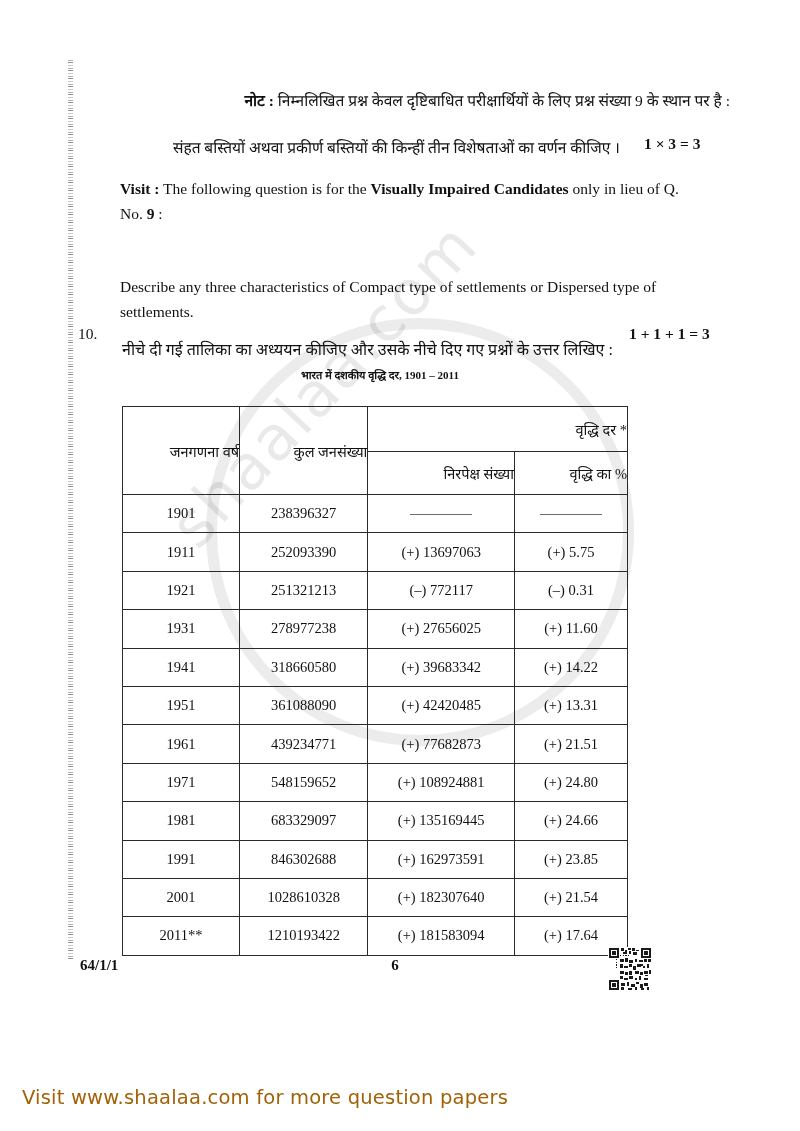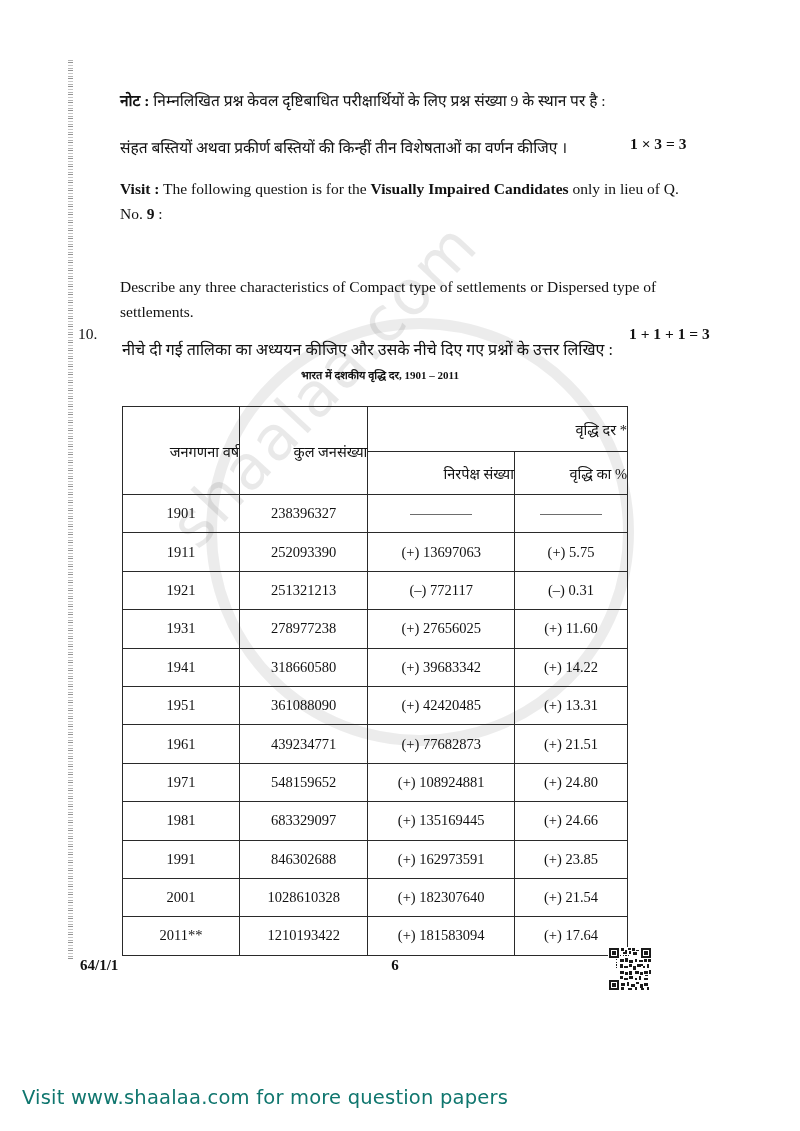--- a/index.html
+++ b/index.html
@@ -72,20 +72,21 @@
   }
 
   .para {
     position: absolute;
     font-size: 15.5px;
     line-height: 1.62;
   }
   .hindi {
     font-family: "Liberation Serif", "DejaVu Serif", serif;
     font-size: 15.5px;
+    text-align: right;
   }
   .marks {
     position: absolute;
     font-weight: bold;
     font-size: 15.5px;
     white-space: nowrap;
   }
   b, .b { font-weight: bold; }
 
   
@@ -182,42 +183,42 @@
     background: #ffffff;
   }
 
   
   .banner {
     position: absolute;
     left: 22px;
     top: 1086px;
     font-family: "DejaVu Sans", sans-serif;
     font-size: 19.5px;
-    color: #0f766e;
+    color: #a16207;
     letter-spacing: .2px;
   }
 </style>
 </head>
 <body>
 
 <div id="page">
 
   <div class="margin-strip"></div>
 
   <div class="watermark"></div>
   <div class="watermark-text">shaalaa.com</div>
 
   <div class="content">
 
     <div class="para hindi" style="left:120px; top:88px; width:610px;">
       <span class="b">नोट :</span><span> निम्नलिखित प्रश्न केवल दृष्टिबाधित परीक्षार्थियों के लिए प्रश्न संख्या 9 के स्थान पर है :</span>
     </div>
 
     <div class="para hindi" style="left:120px; top:135px; width:500px;">संहत बस्तियों अथवा प्रकीर्ण बस्तियों की किन्हीं तीन विशेषताओं का वर्णन कीजिए ।</div>
-    <div class="marks" style="left:630px; top:135px;">1 × 3 = 3</div>
+    <div class="marks" style="left:644px; top:135px;">1 × 3 = 3</div>
 
     <div class="para" style="left:120px; top:176px; width:570px;">
       <span class="b">Visit :</span><span> The following question is for the </span><span class="b">Visually Impaired Candidates</span><span> only in lieu of Q. No. </span><span class="b">9</span><span> :</span>
     </div>
 
     <div class="para" style="left:120px; top:231px; width:580px;margin-top:43px;">Describe any three characteristics of Compact type of settlements or Dispersed type of settlements.</div>
 
     <div class="q-num">10.</div>
     <div class="q-text hindi">नीचे दी गई तालिका का अध्ययन कीजिए और उसके नीचे दिए गए प्रश्नों के उत्तर लिखिए :</div>
     <div class="marks q-marks">1 + 1 + 1 = 3</div>

